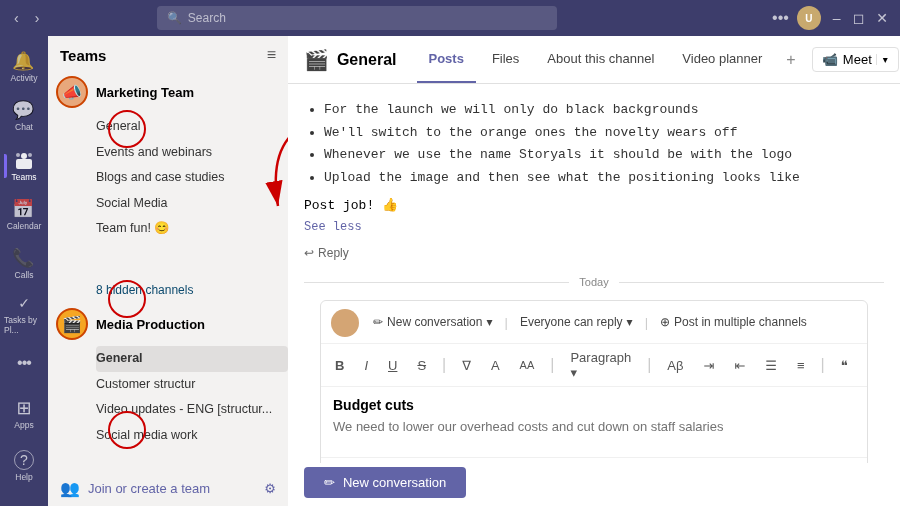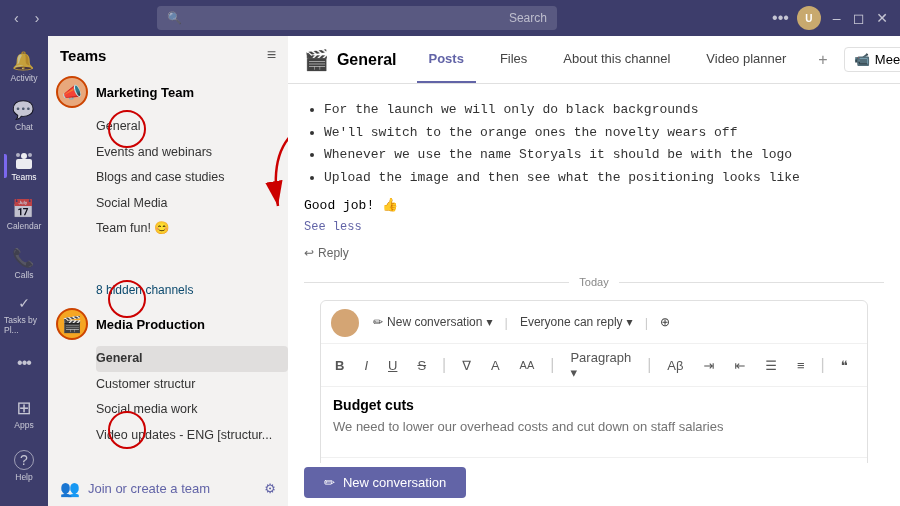--- a/index.html
+++ b/index.html
@@ -40,21 +40,20 @@
       height: 24px;
       gap: 6px;
     }
     .search-bar input {
       background: none;
       border: none;
       outline: none;
       color: rgba(255,255,255,0.8);
       font-size: 12px;
       width: 100%;
-      text-align: right;
     }
     .search-bar input::placeholder { color: rgba(255,255,255,0.6); }
     .titlebar-right {
       margin-left: auto;
       display: flex;
       align-items: center;
       gap: 8px;
     }
     .titlebar-dots { color: rgba(255,255,255,0.7); font-size: 16px; cursor: pointer; }
     .avatar {
@@ -231,21 +230,21 @@
       padding: 0 16px;
       height: 48px;
       border-bottom: 1px solid #e0e0e0;
       gap: 8px;
       flex-shrink: 0;
     }
     .channel-icon { font-size: 20px; }
     .channel-title { font-size: 16px; font-weight: 600; margin-right: 4px; }
     .channel-tabs {
       display: flex;
-      gap: 12px;
+      gap: 4px;
       margin-left: 8px;
     }
     .channel-tab {
       padding: 14px 12px;
       font-size: 13px;
       color: #444;
       cursor: pointer;
       border-bottom: 2px solid transparent;
       white-space: nowrap;
     }
@@ -557,22 +556,22 @@
 
       <div class="team-group">
         <div class="team-row">
           <div class="team-avatar highlighted" style="background:#f5a623; font-size:16px;">🎬</div>
           <span class="team-name">Media Production</span>
           <span class="team-more">•••</span>
         </div>
         <div class="channel-list">
           <div class="channel-item active">General</div>
           <div class="channel-item">Customer structur</div>
+          <div class="channel-item">Video updates - ENG [structur...</div>
           <div class="channel-item">Social media work</div>
-          <div class="channel-item">Video updates - ENG [structur...</div>
           <div class="hidden-channels channel-item special">1 hidden channel</div>
         </div>
       </div>
 
       <div class="team-group">
         <div class="team-row">
           <div class="team-avatar highlighted" style="background:#8b7355; font-size:16px;">
             
           </div>
 
@@ -613,21 +612,21 @@
     </div>
 
     <div class="messages-area">
       <div class="message-thread">
         <ul class="bullet-list">
           <li>For the launch we will only do black backgrounds</li>
           <li>We'll switch to the orange ones the novelty wears off</li>
           <li>Whenever we use the name Storyals it should be with the logo</li>
           <li>Upload the image and then see what the positioning looks like</li>
         </ul>
-        <div class="good-job">Good job! 👍</div>
+        <div class="good-job">Post job! 👍</div>
         <span class="see-less">See less</span>
       </div>
 
       <div class="reply-link">
         <span>↩</span>
         <span>Reply</span>
       </div>
 
       <div class="today-divider">
         <hr>
@@ -648,20 +647,21 @@
                   <span>▾</span>
                 </div>
                 <span class="compose-top-separator">|</span>
                 <div class="compose-top-btn">
                   <span>Everyone can reply</span>
                   <span>▾</span>
                 </div>
                 <span class="compose-top-separator">|</span>
                 <div class="compose-top-btn">
                   <span>⊕</span>
+                  <span>Post in multiple channels</span>
                 </div>
               </div>
             </div>
           </div>
 
           <div class="compose-toolbar">
             <span class="toolbar-btn" style="font-weight:bold;">B</span>
             <span class="toolbar-btn" style="font-style:italic;">I</span>
             <span class="toolbar-btn" style="text-decoration:underline;">U</span>
             <span class="toolbar-btn" style="text-decoration:line-through;">S</span>

